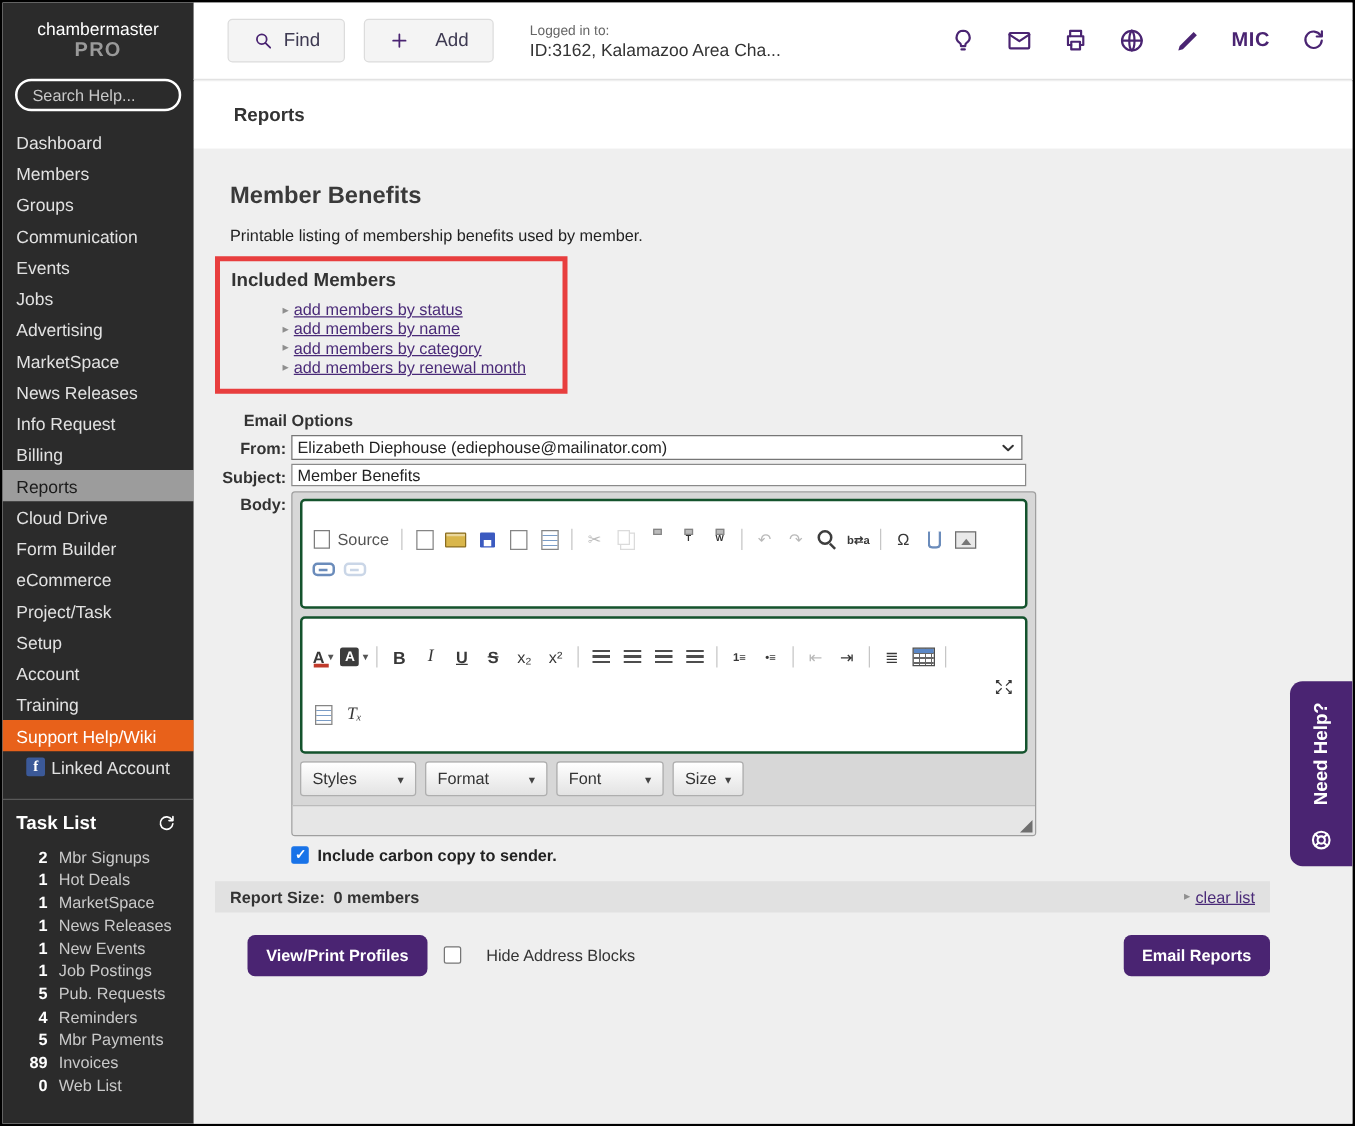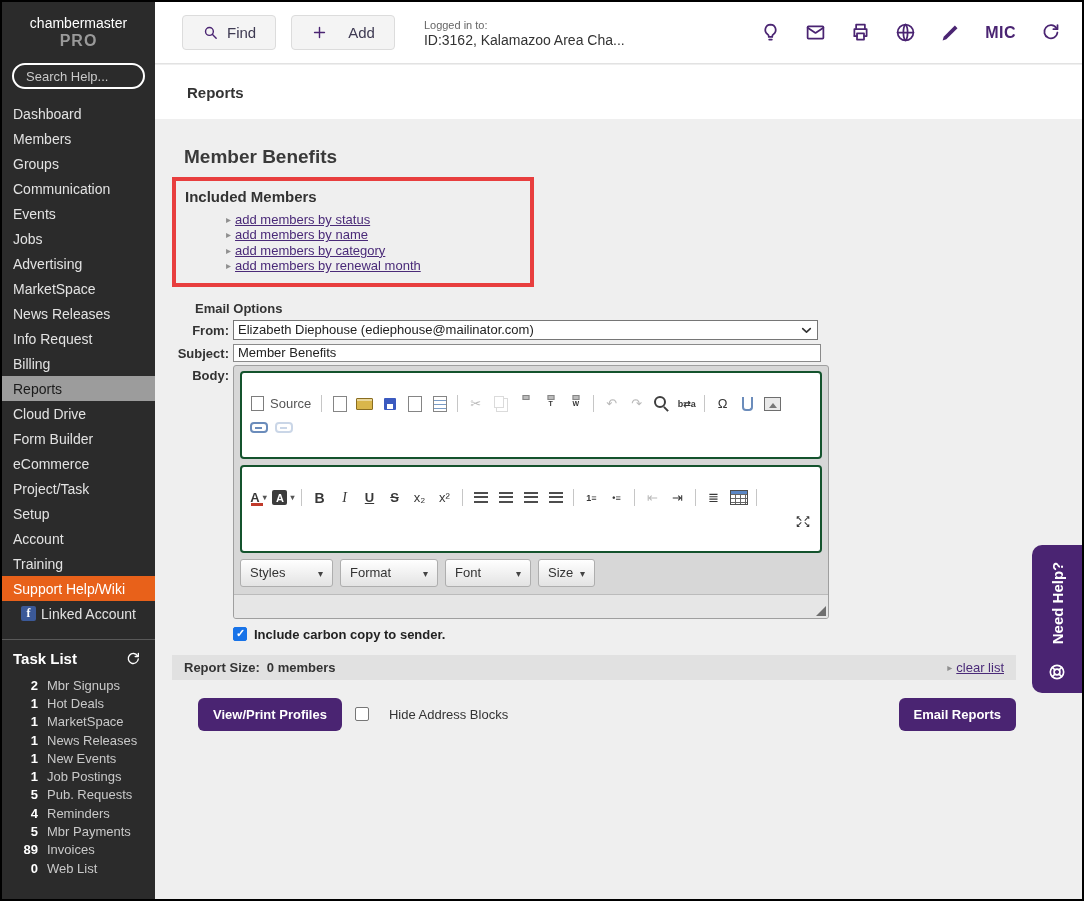--- a/index.html
+++ b/index.html
@@ -47,21 +47,21 @@
   .hicon { width:21px; height:21px; cursor:pointer; }
   .mic { font-size:16px; font-weight:bold; color:#4a2472; letter-spacing:.5px; cursor:pointer; }
 
   
   .reports-bar { position:absolute; left:153px; top:63px; right:0; height:54px; background:#fff;
         display:flex; align-items:center; padding-left:32px; font-size:15px; font-weight:bold; color:#333; }
   .content { position:absolute; left:153px; top:117px; right:0; bottom:0; background:#efefef; }
   .h1 { margin:27px 0 0 29px; font-size:19px; font-weight:bold; color:#3a3a3a; }
   .sub { margin:13px 0 0 29px; font-size:13px; color:#222; }
 
-  .redbox { margin:9px 0 0 17px; width:362px; border:4px solid #e83e3e; padding:7px 0 10px 9px; }
+  .redbox { margin:9px 0 0 17px; width:282px; border:4px solid #e83e3e; padding:7px 0 10px 9px; }
   .redbox .h2 { font-size:15px; font-weight:bold; color:#333; }
   .linklist { margin:7px 0 0 41px; }
   .linkrow { display:flex; align-items:center; height:15.3px; font-size:13px; cursor:pointer; }
   .tri { color:#8f8f8f; font-size:10px; margin-right:4px; }
   .tri::before { content:"▸"; }
   a.plink, .plink { color:#4a2a78; text-decoration:underline; }
 
   .emailopts { margin:14px 0 0 40px; font-size:13px; font-weight:bold; color:#333; }
   .formgrid { display:grid; grid-template-columns:74px 590px; column-gap:4px; row-gap:3px; margin-top:4px; align-items:start; }
   .flabel { text-align:right; font-size:13px; font-weight:bold; color:#333; padding-top:3px; }
@@ -378,20 +378,21 @@
       </span>
     </div>
 </div>
 
 <div class="reports-bar">
   <span>Reports</span>
 </div>
 
 <div class="content">
   <div class="h1">Member Benefits</div>
+  <div class="sub">Printable listing of membership benefits used by member.</div>
 
   <div class="redbox">
     <div class="h2">Included Members</div>
     <div class="linklist">
         <div class="linkrow">
     <span class="tri"></span>
     <span class="plink">add members by status</span>
   </div>
         <div class="linkrow">
     <span class="tri"></span>
@@ -483,20 +484,24 @@
               <span class="tbi">⇥</span>
               <span class="tbsep"></span>
               <span class="tbi">≣</span>
               <span class="tbi ic-table"></span>
               <span class="tbsep"></span>
             </div>
           <div class="tbrow right">
               <span class="tbi ic-max">↖↗
 ↙↘</span>
             </div>
+          <div class="tbrow low">
+              <span class="tbi ic-doclines"></span>
+              <span class="tbi i">Tₓ</span>
+            </div>
         </div>
         <div class="ddrow">
             <div class="ddbtn" style="width: 93px;">
     <span>Styles</span>
     <span class="ddcaret"></span>
   </div>
             <div class="ddbtn" style="width: 98px;">
     <span>Format</span>
     <span class="ddcaret"></span>
   </div>

